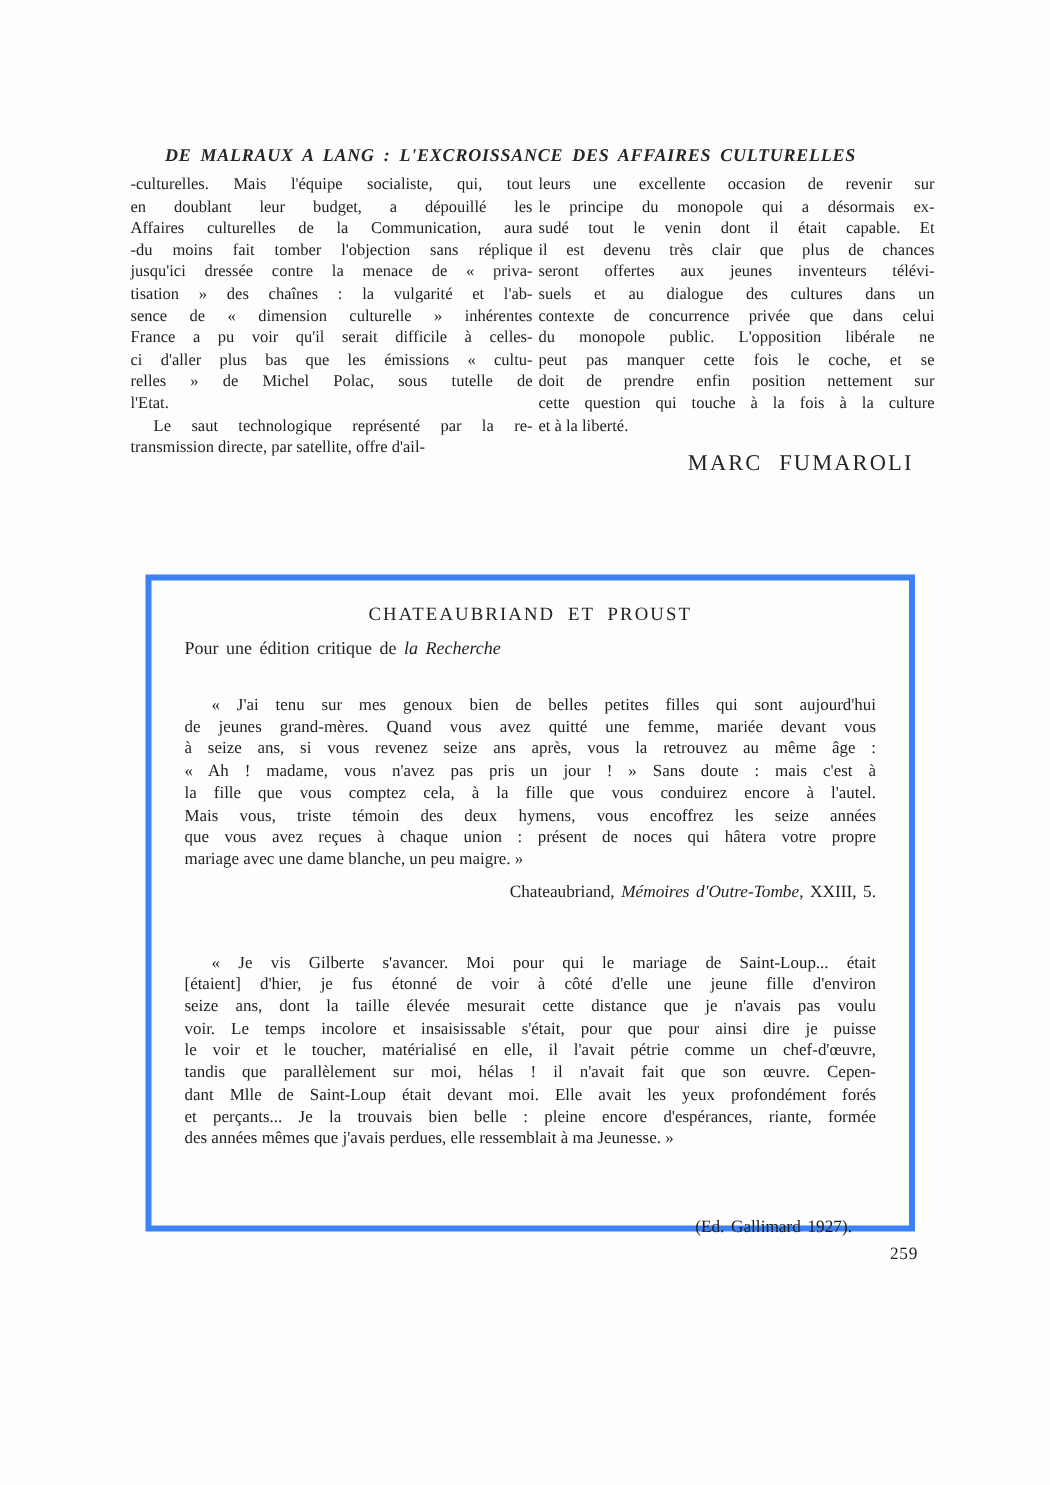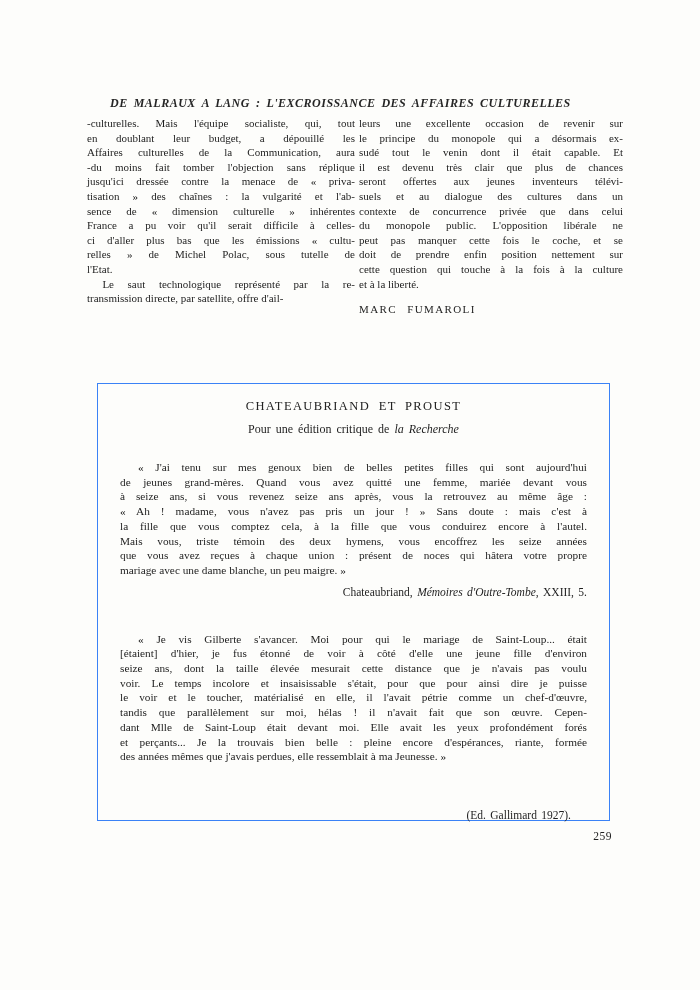--- a/index.html
+++ b/index.html
@@ -28,45 +28,44 @@
     font-size: 11px;
     line-height: 14.6px;
   }
   .col-left  { left: 87px;  width: 268px; }
   .col-right { left: 359px; width: 264px; }
   .tline { text-align: justify; text-align-last: justify; white-space: nowrap; }
   .tline.last { text-align-last: left; white-space: normal; }
   .para.indent .tline:first-child { text-indent: 1.4em; }
   .signature {
     margin-top: 11px;
-    text-align: left;
+    text-align: right;
     padding-right: 14px;
-    font-size: 11px;
+    font-size: 15px;
     letter-spacing: 1.4px;
     word-spacing: 6px;
     color: #242424;
   }
   .box {
     position: absolute;
     top: 383px; left: 97px;
     width: 513px; height: 438px;
     box-sizing: border-box;
-    border: 1px solid #3b82f6;
+    border: 4px solid #3b82f6;
     padding: 13px 22px 0 22px;
   }
   .box-title {
     text-align: center;
     font-size: 12.5px;
     letter-spacing: 1.4px;
     word-spacing: 4px;
     margin-top: 2px;
     color: #222;
   }
   .box-subtitle {
-    text-align: center;
     font-size: 12px;
     margin-top: 8px;
     word-spacing: 2px;
   }
   .quote {
     font-size: 11.3px;
     line-height: 14.7px;
     margin-top: 23px;
   }
   .quote .tline:first-child { text-indent: 1.6em; }

